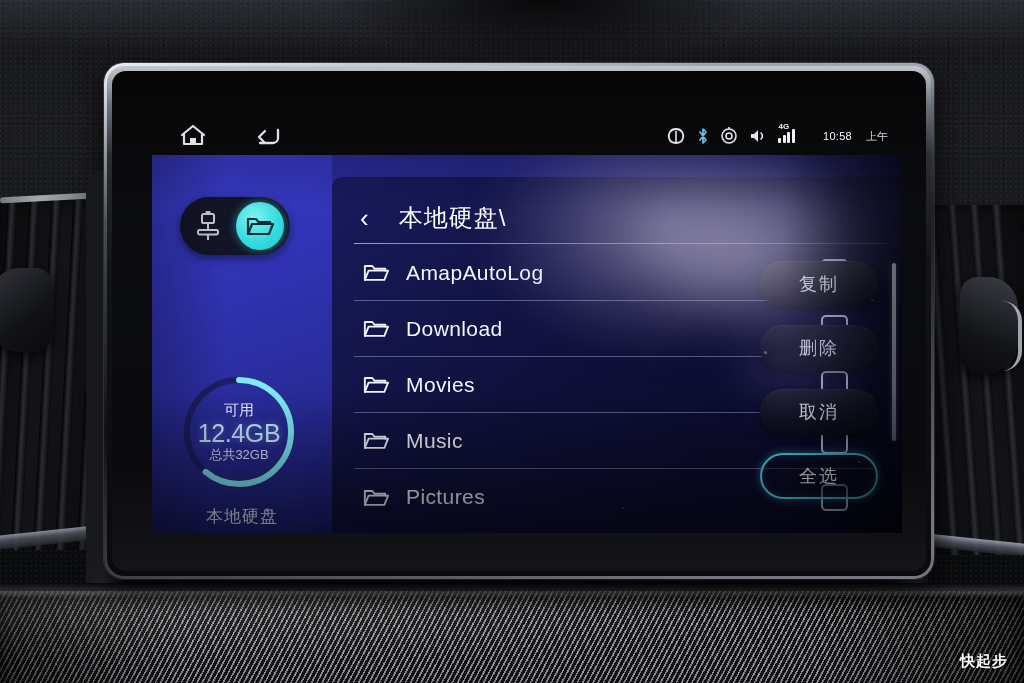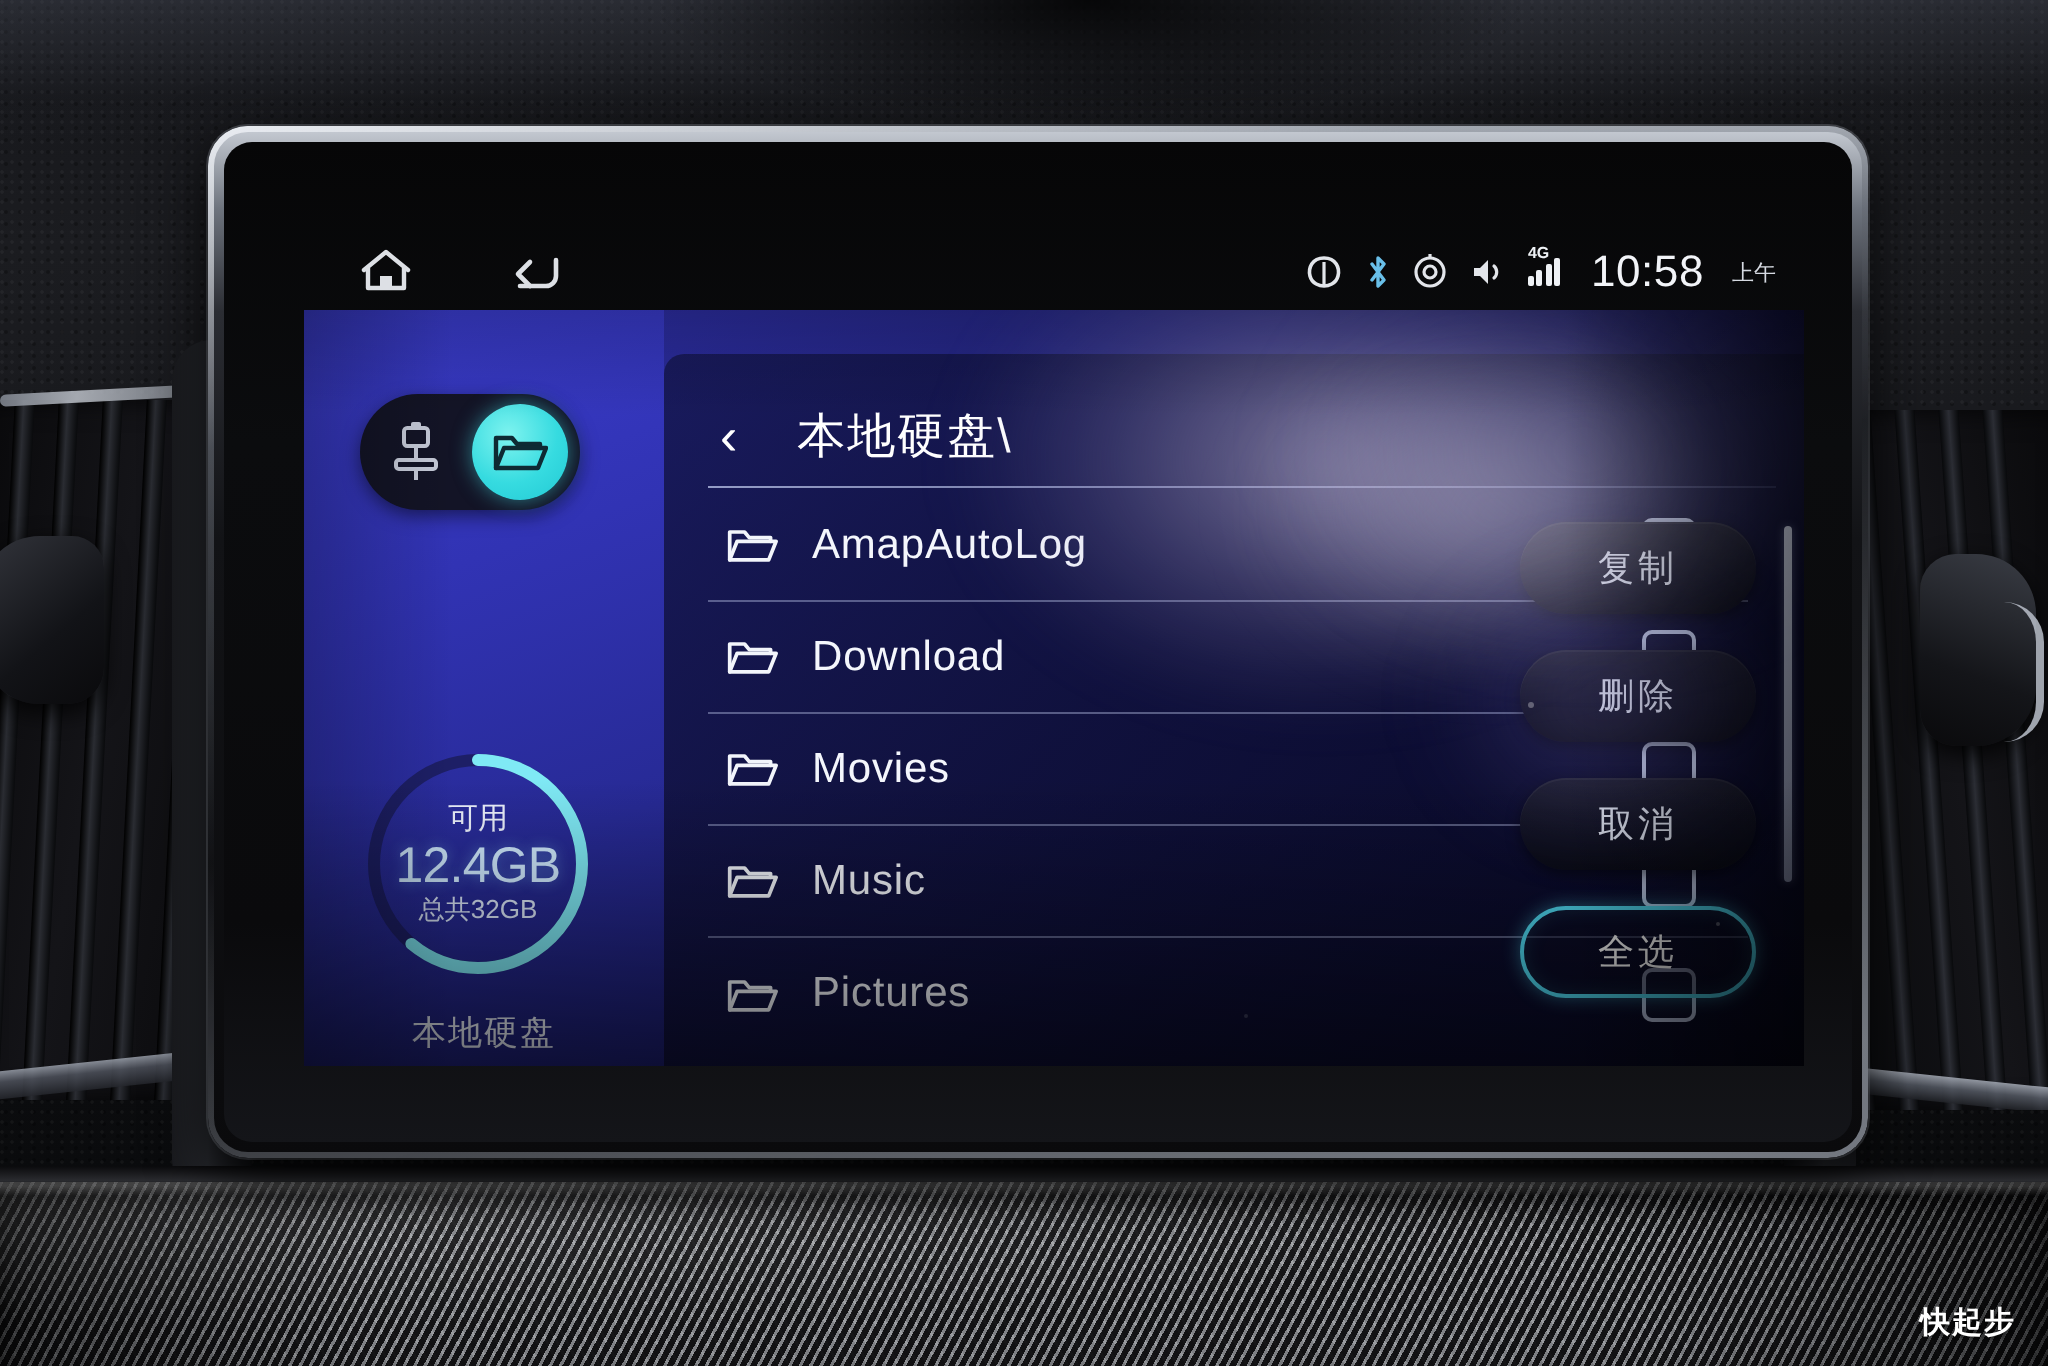--- a/index.html
+++ b/index.html
@@ -149,21 +149,21 @@
     display:flex; align-items:center; gap:44px; padding-left:42px;
   }
   .navbtn{ width:30px; height:28px; opacity:.92; }
 
   
   .statusbar{
     position:absolute; right:38px; top:50px; height:30px;
     display:flex; align-items:center; gap:11px;
   }
   .st-ico{ display:block; opacity:.95; }
-  .st-time{ color:#f2f4f8; font-size:22px; letter-spacing:.3px; margin-left:4px; }
+  .st-time{ color:#f2f4f8; font-size:11px; letter-spacing:.3px; margin-left:17px; }
   .st-ampm{ color:#d6dae2; font-size:11px; margin-left:3px; }
   .sig{ display:flex; align-items:flex-end; gap:1.5px; height:14px; position:relative; }
   .sig i{ display:block; width:3px; background:#eef1f5; border-radius:1px; }
   .sig-4g{ position:absolute; top:-7px; left:0; font-size:8px; color:#eef1f5; font-weight:bold; }
 
   
   .lcd{
     position:absolute; left:40px; top:84px; right:24px; bottom:38px;
     overflow:hidden;
     background:linear-gradient(115deg,#2f2fae 0%, #2b2c9e 18%, #23257e 42%, #1a1b63 62%, #121247 80%, #0d0e33 100%);

